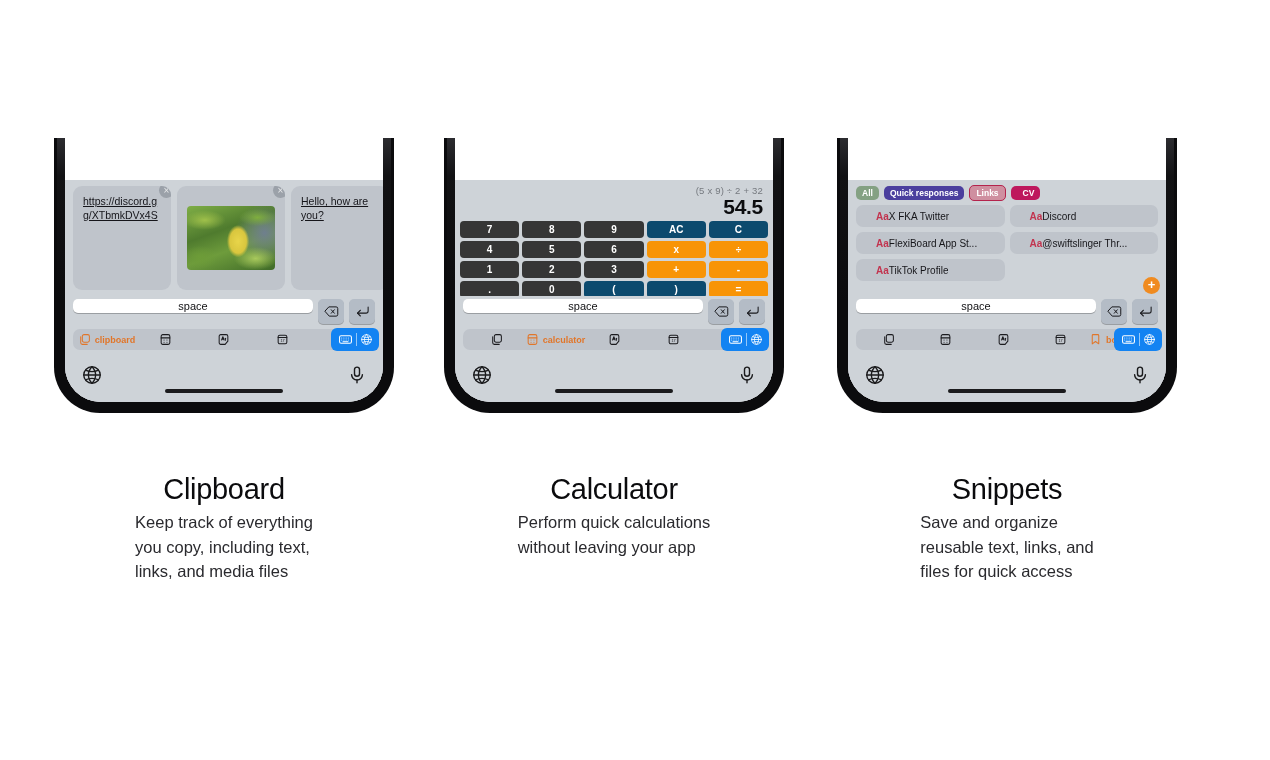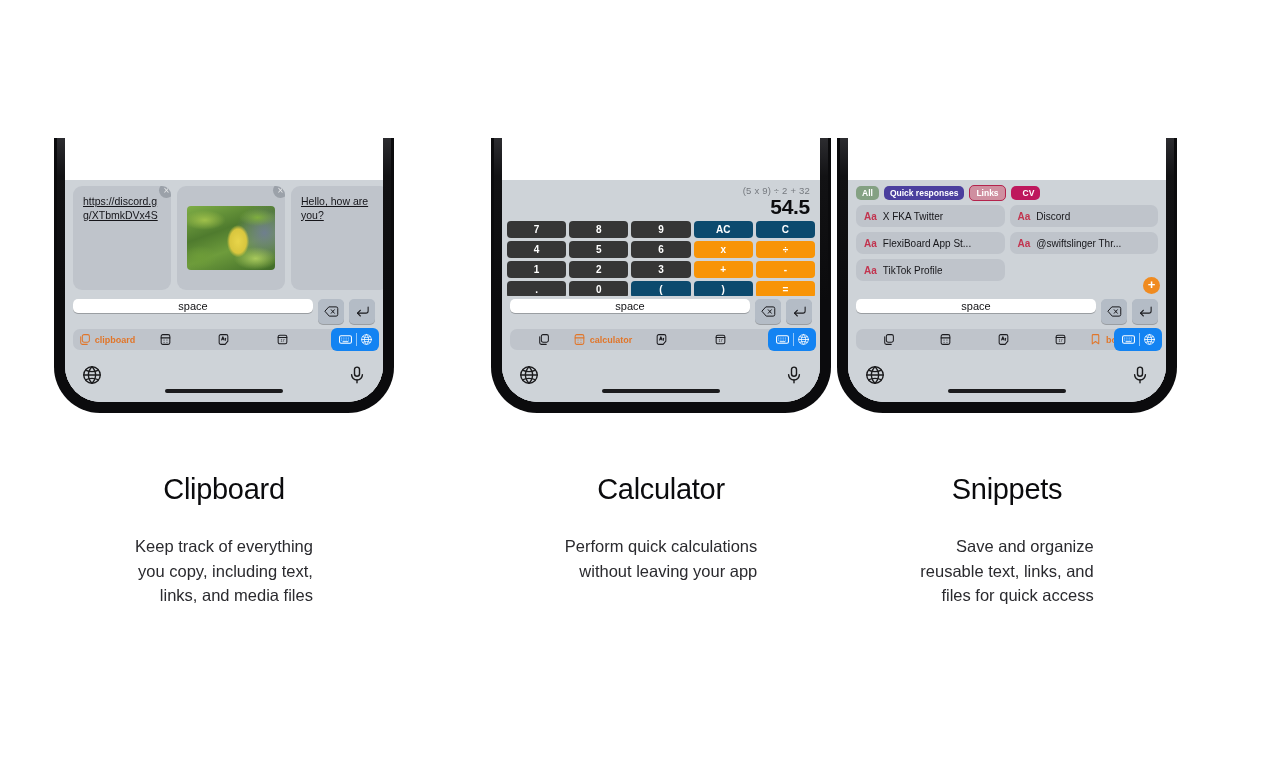--- a/index.html
+++ b/index.html
@@ -19,21 +19,21 @@
   
   .panel {
     position: absolute;
     top: 138px;
     width: 340px;
     display: flex;
     flex-direction: column;
     align-items: center;
   }
   #panel-0 { left: 54px; }
-  #panel-1 { left: 491px; }
+  #panel-1 { left: 444px; }
   #panel-2 { left: 837px; }
 
   
   .phone {
     position: relative;
     width: 340px;
     height: 275px;
     border-radius: 0 0 46px 46px;
     background: #0b0b0d;
     padding: 0 11px 11px 11px;
@@ -210,22 +210,21 @@
     grid-template-columns: 1fr 1fr;
     gap: 5px;
     padding: 0 8px;
   }
   .snip-row {
     background: #bfc4cb;
     border-radius: 7px;
     height: 22px;
     display: flex;
     align-items: center;
-    gap: 6px;
-    padding: 0 8px;
+    padding: 0 20px;
     overflow: hidden;
   }
   .snip-aa {
     font-size: 10px;
     font-weight: bold;
     color: #c2344f;
     flex: 0 0 auto;
   }
   .snip-label {
     font-size: 10px;
@@ -327,25 +326,25 @@
   
   .cap-title {
     margin-top: 60px;
     font-size: 29px;
     color: #0b0b0d;
     font-weight: normal;
     letter-spacing: -0.3px;
     text-align: center;
   }
   .cap-desc {
-    margin-top: 28px;
+    margin-top: 4px;
     font-size: 16.5px;
     line-height: 24.5px;
     color: #2a2a2e;
-    text-align: right;
+    text-align: left;
     max-width: 260px;
   }
   .cap-desc span { display: block; }
 
   svg { display: block; }
 </style>
 </head>
 <body>
 
 <div class="stage">

